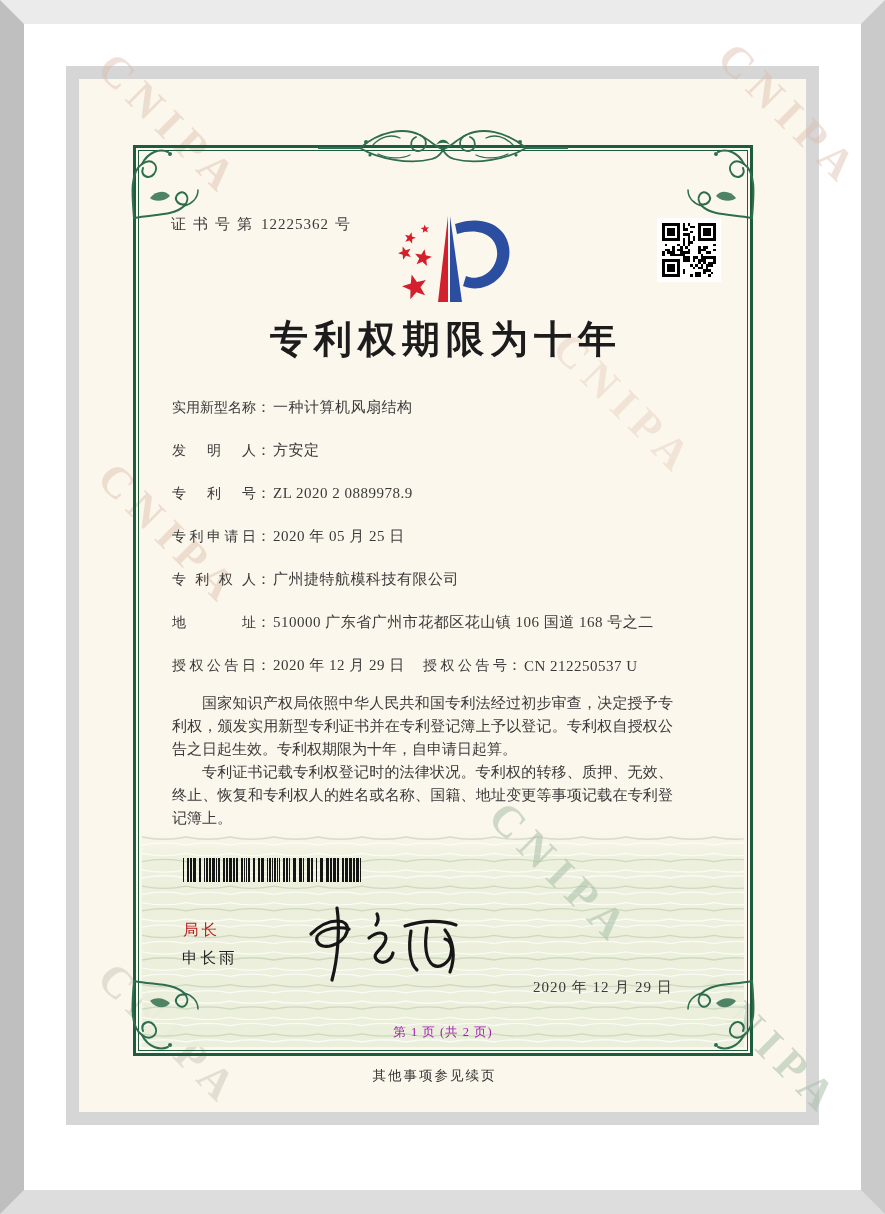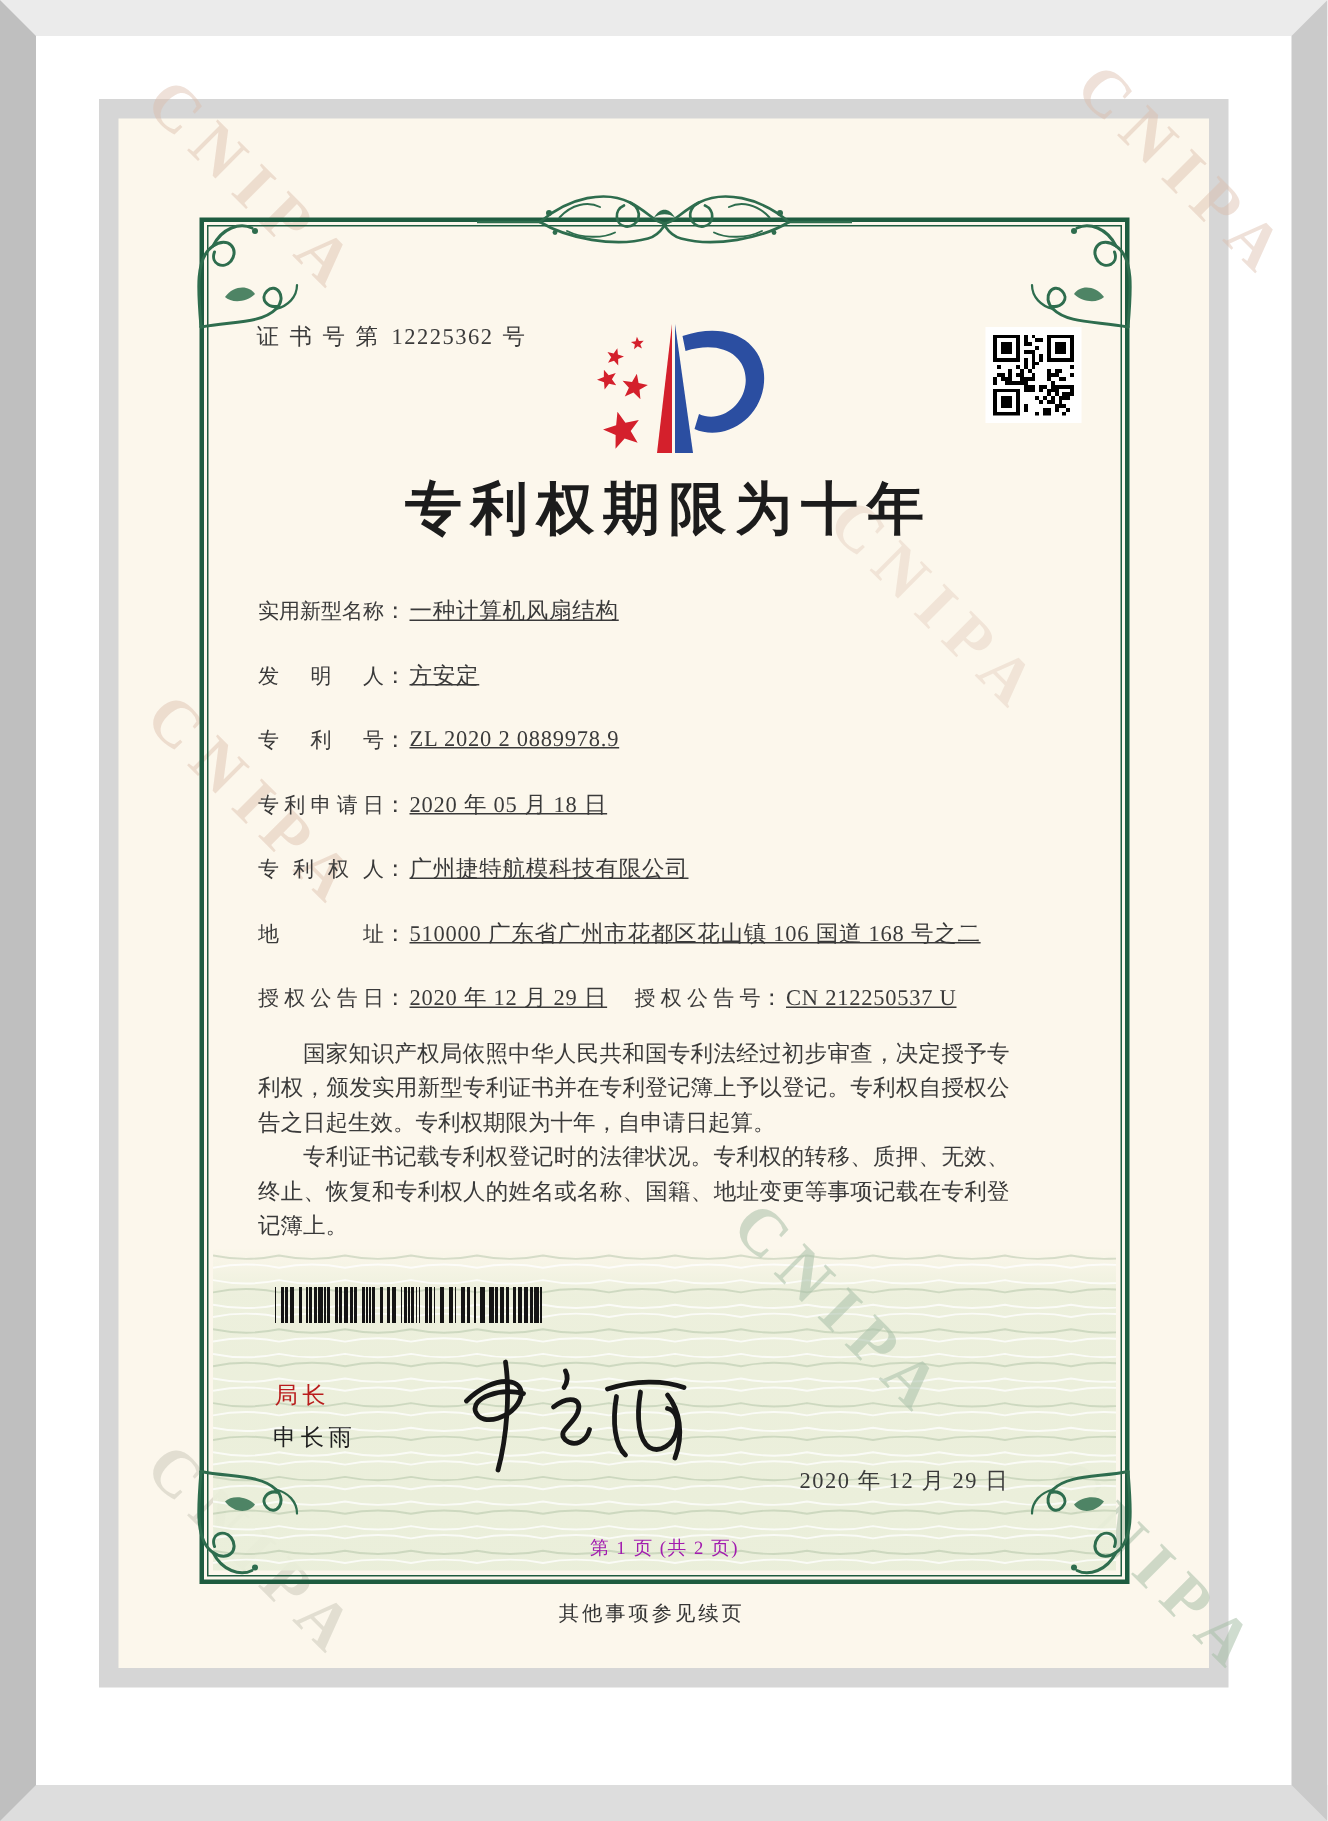--- a/index.html
+++ b/index.html
@@ -46,21 +46,21 @@
   .qr svg{width:100%;height:100%;display:block;shape-rendering:crispEdges;}
 
   .title{left:0;right:0;top:166px;text-align:center;font-size:38px;font-weight:bold;
          color:#1c1c1c;letter-spacing:6px;text-indent:6px;}
 
   
   .fields{position:absolute;left:36px;right:28px;top:238px;z-index:2;}
   .f-row{height:43px;display:flex;align-items:center;font-size:15px;color:#3a3a3a;position:relative;}
   .f-label{display:inline-block;width:84px;font-size:14px;text-align:justify;text-align-last:justify;}
   .f-colon{margin:0 2px 0 0;}
-  .f-value{letter-spacing:0.5px;text-decoration:underline;}
+  .f-value{letter-spacing:0.5px;}
   .grant-pair2{position:absolute;left:251px;display:flex;align-items:flex-end;}
 
   .paras{position:absolute;left:36px;width:501px;top:544px;z-index:2;
          font-size:15px;line-height:23px;color:#3a3a3a;text-align:justify;}
   .paras p{margin:0;text-indent:2em;}
 
   .barcode{left:47px;top:710px;width:184px;height:24px;}
   .barcode svg{width:100%;height:100%;display:block;shape-rendering:crispEdges;}
 
   .issuer-title{left:47px;top:772px;font-family:"Liberation Sans","DejaVu Sans",sans-serif;
@@ -431,21 +431,21 @@
               <span class="f-value">方安定</span>
           </div>
           <div class="f-row">
             <span class="f-label">专利号</span>
               <span class="f-colon">：</span>
               <span class="f-value">ZL 2020 2 0889978.9</span>
           </div>
           <div class="f-row">
             <span class="f-label">专利申请日</span>
               <span class="f-colon">：</span>
-              <span class="f-value">2020 年 05 月 18 日</span>
+              <span class="f-value">2020 年 05 月 25 日</span>
           </div>
           <div class="f-row">
             <span class="f-label">专利权人</span>
               <span class="f-colon">：</span>
               <span class="f-value">广州捷特航模科技有限公司</span>
           </div>
           <div class="f-row">
             <span class="f-label">地址</span>
               <span class="f-colon">：</span>
               <span class="f-value">510000 广东省广州市花都区花山镇 106 国道 168 号之二</span>

